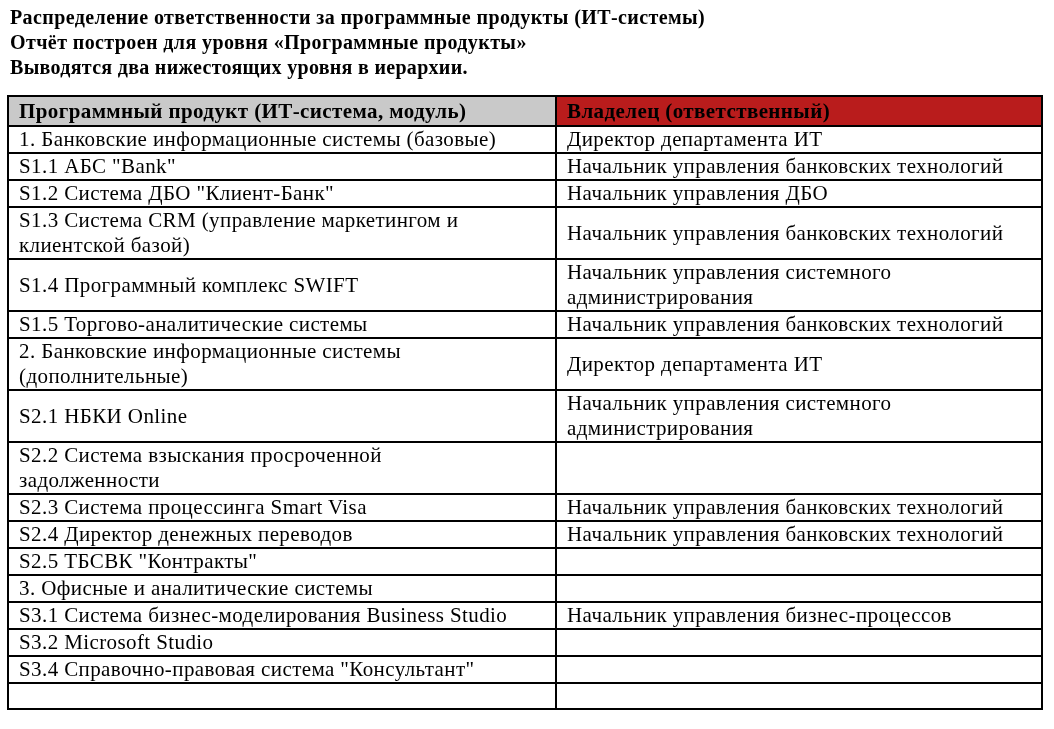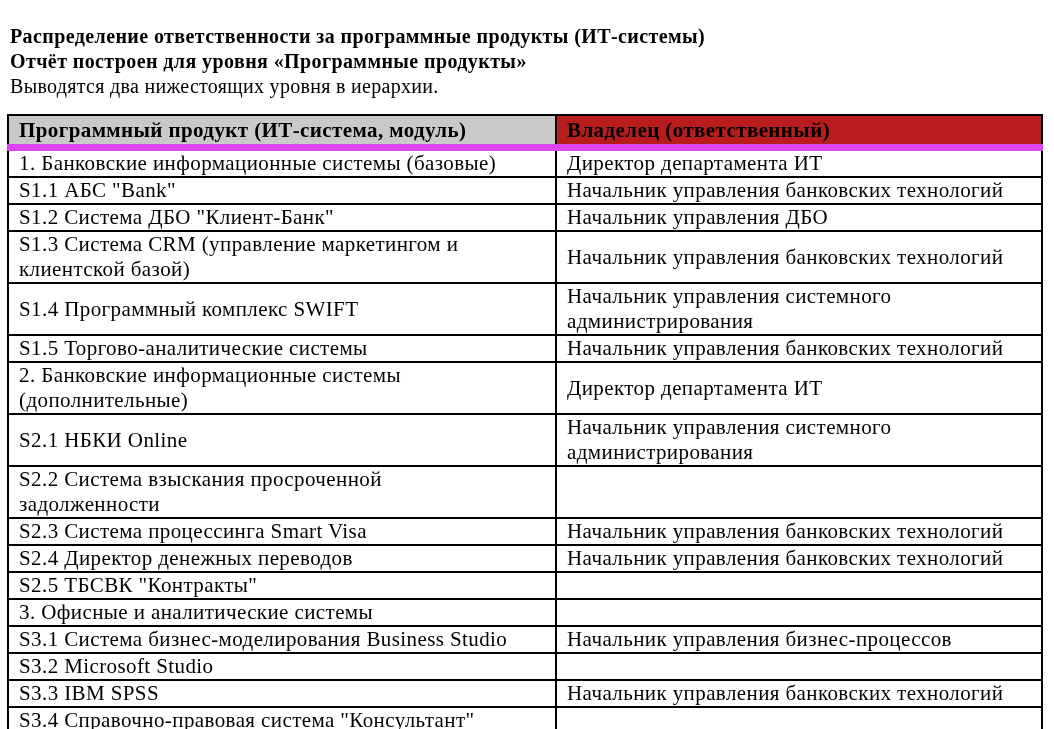--- a/index.html
+++ b/index.html
@@ -7,32 +7,32 @@
     margin: 0;
     padding: 0;
     width: 1054px;
     height: 729px;
     overflow: hidden;
     background: #ffffff;
     color: #000000;
     font-family: "Liberation Serif", "DejaVu Serif", serif;
   }
   .report-header {
-    margin: 24px 0 0 10px;
+    margin: 5px 0 0 10px;
   }
   .report-title,
   .report-subtitle {
     font-weight: bold;
     font-size: 20px;
     line-height: 25px;
     letter-spacing: 0.4px;
     white-space: nowrap;
   }
   .report-note {
-    font-weight: normal;
+    font-weight: bold;
     font-size: 20px;
     line-height: 25px;
     letter-spacing: 0.3px;
     white-space: nowrap;
   }
   table.responsibility-table {
     border-collapse: collapse;
     table-layout: fixed;
     width: 1034px;
     margin: 15px 0 0 7px;
@@ -45,21 +45,21 @@
     font-size: 21px;
     line-height: 25px;
     letter-spacing: 0.4px;
     vertical-align: middle;
     text-align: left;
     overflow: hidden;
   }
   th {
     font-weight: bold;
     line-height: 28px;
-    border-bottom: 7px solid #d946ef;
+    border-bottom: 1px solid #d946ef;
   }
   
   tbody tr:nth-child(9) td:first-child { padding-right: 45px; }
   
   tr.partial-row td { height: 26px; }
 </style>
 </head>
 <body>
 
 <div class="report-header">
@@ -134,24 +134,20 @@
       </tr>
       <tr>
         <td>S3.1 Система бизнес-моделирования Business Studio</td>
         <td>Начальник управления бизнес-процессов</td>
       </tr>
       <tr>
         <td>S3.2 Microsoft Studio</td>
         <td></td>
       </tr>
       <tr>
-        <td>S3.3 IBM SPSS</td>
-        <td>Начальник управления банковских технологий</td>
-      </tr>
-      <tr>
         <td>S3.4 Справочно-правовая система "Консультант"</td>
         <td></td>
       </tr>
       <tr class="partial-row">
         <td></td>
         <td></td>
       </tr>
     </tbody>
 </table>
 

